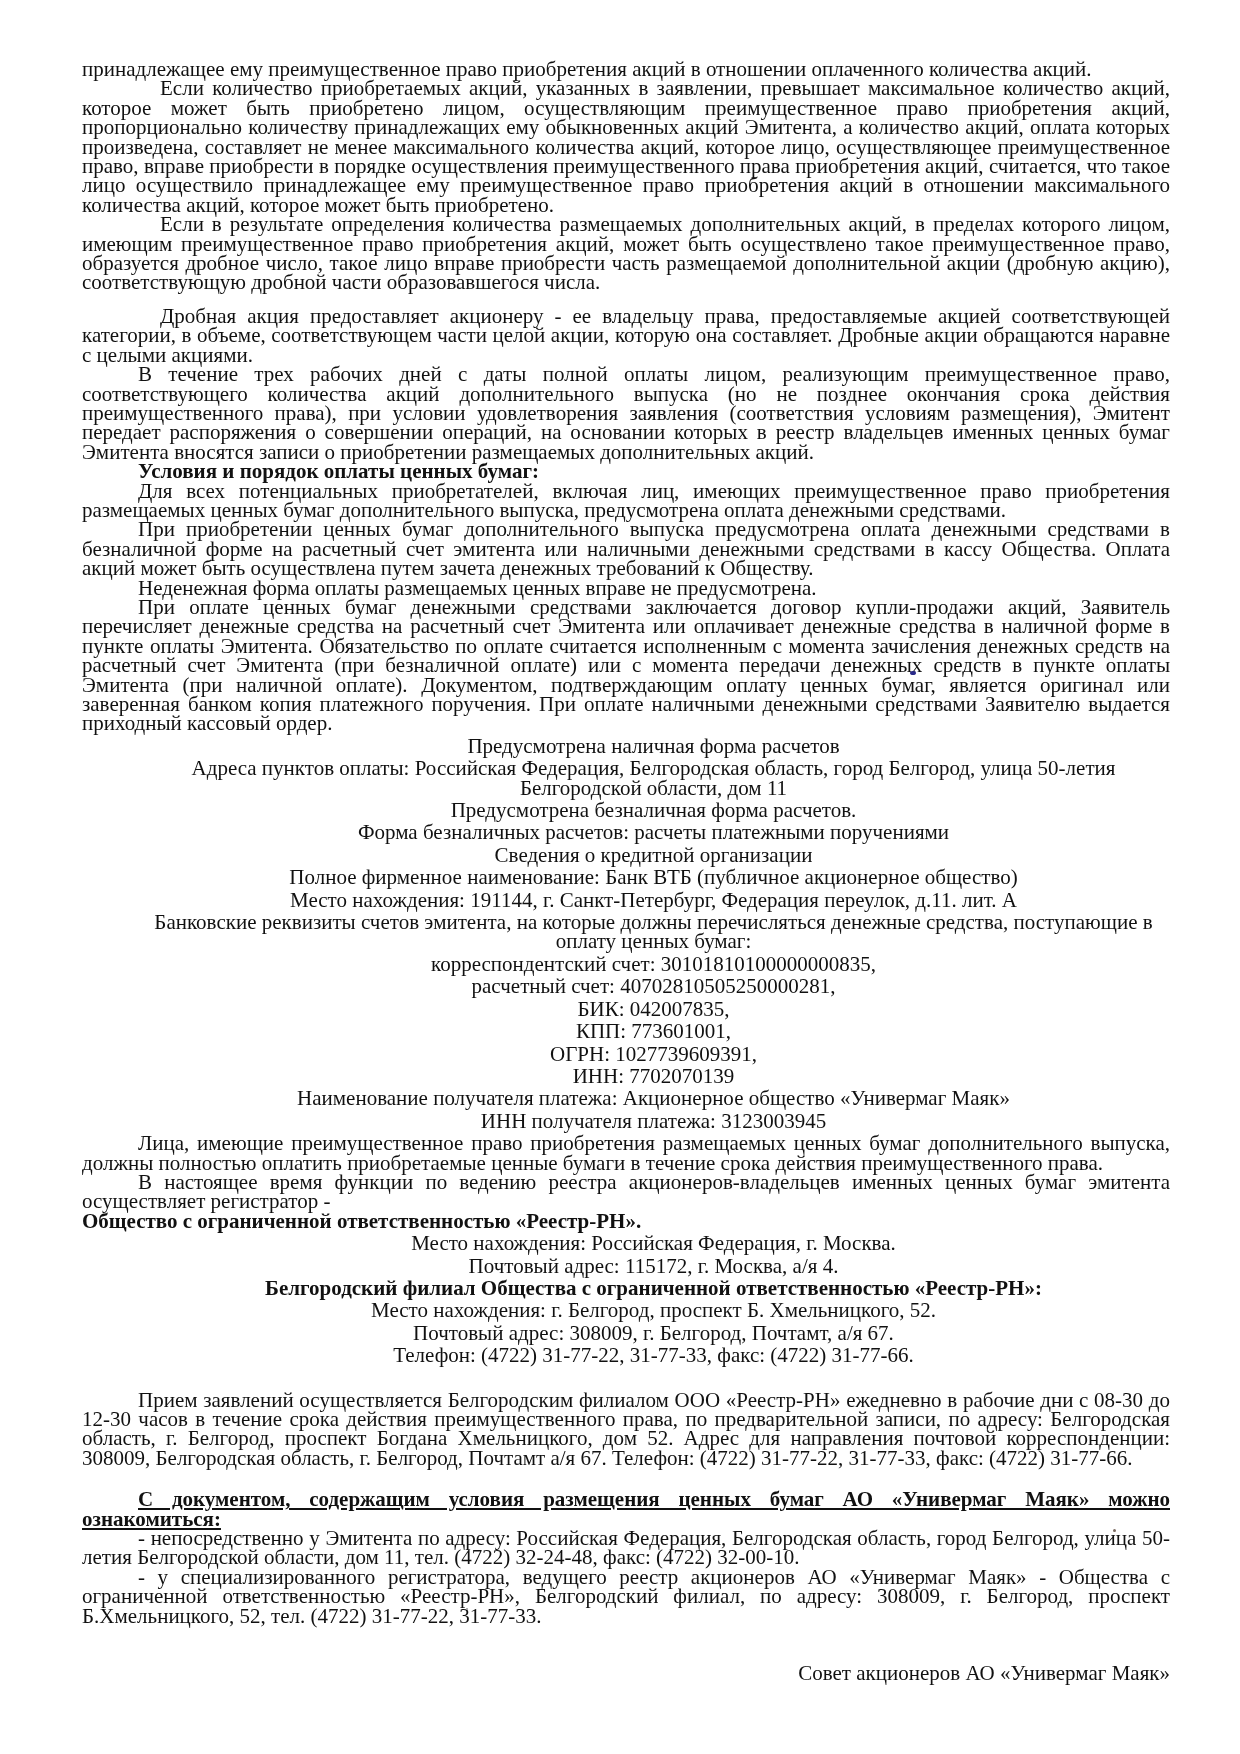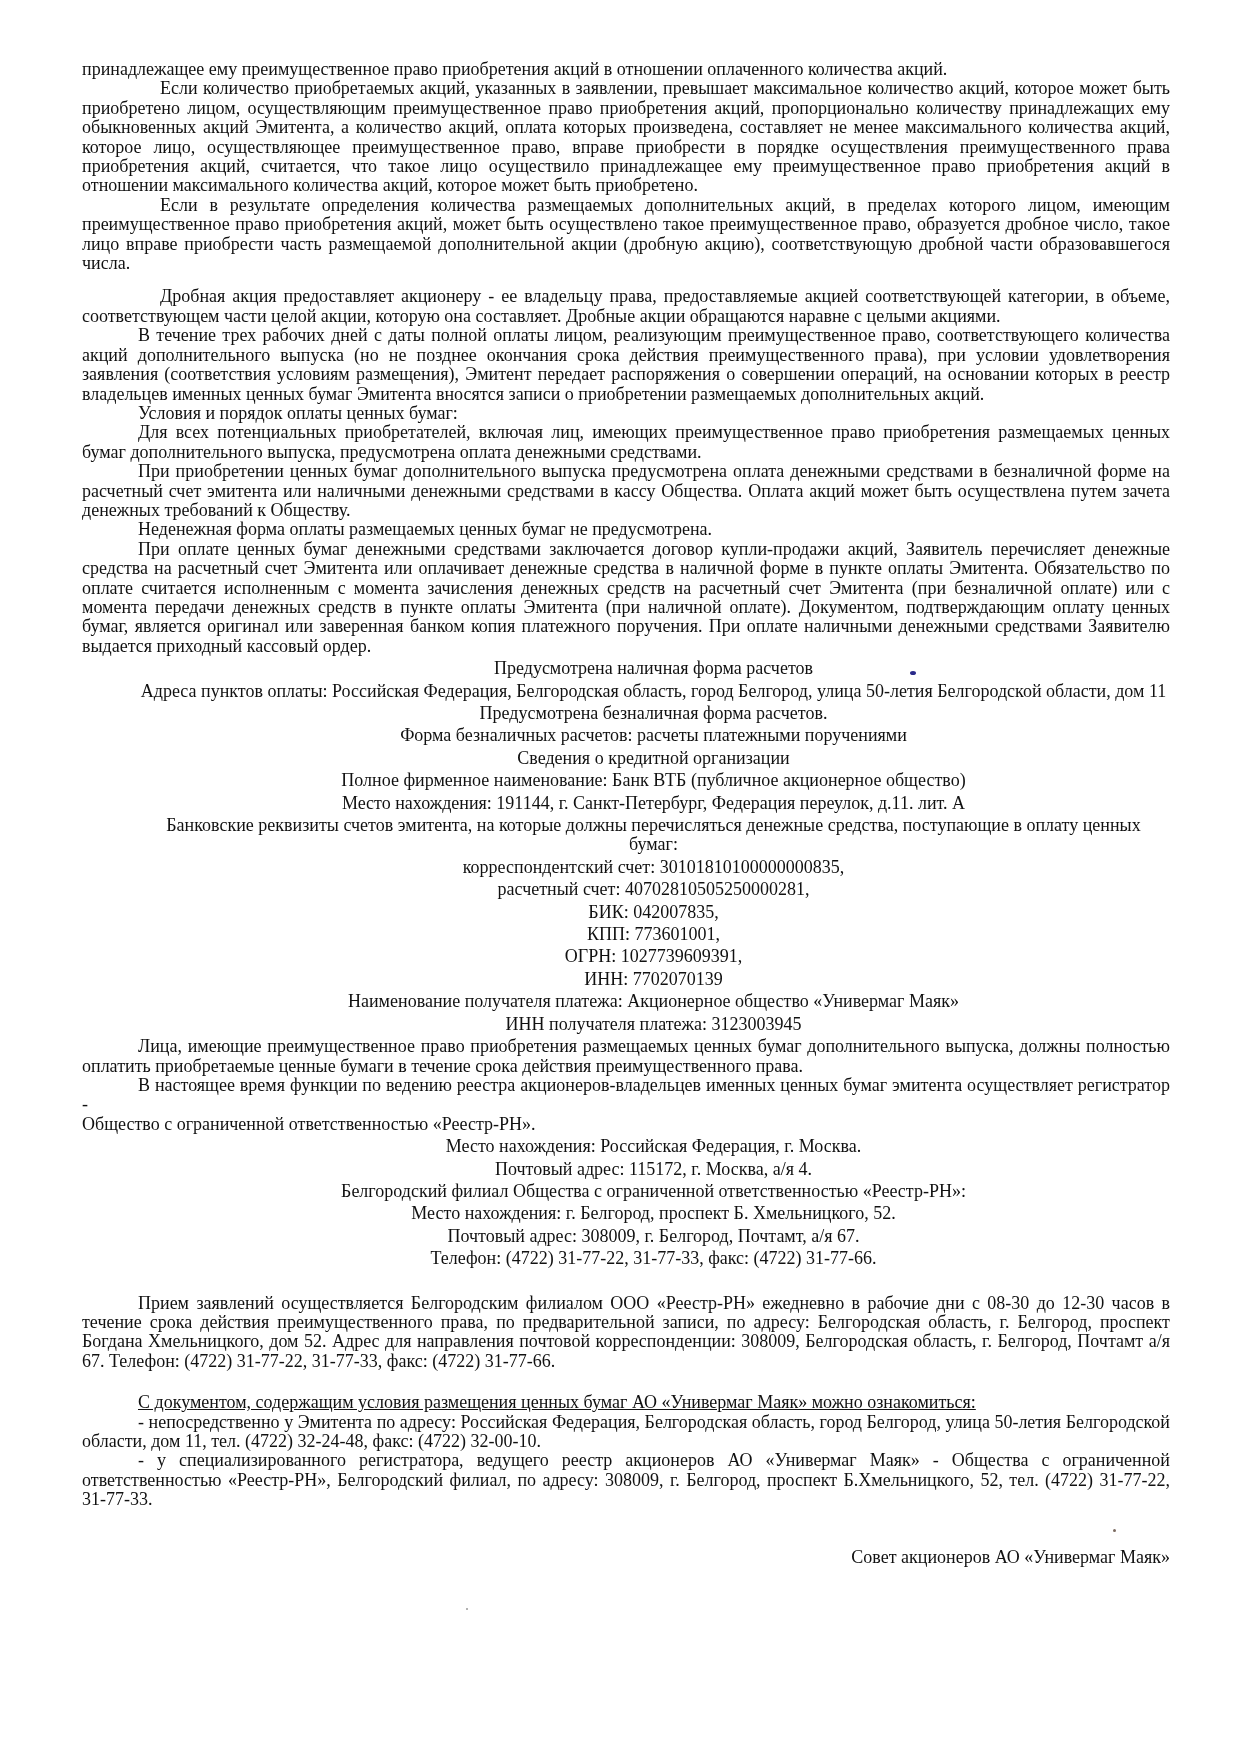--- a/index.html
+++ b/index.html
@@ -1,46 +1,46 @@
 <!DOCTYPE html>
 <html><head>
 <meta charset="utf-8">
 <style>
   html, body { margin: 0; padding: 0; background: #ffffff; }
   body { width: 1240px; height: 1754px; position: relative; overflow: hidden; }
   .page {
     position: absolute; left: 82px; top: 60px; width: 1088px;
     font-family: "Liberation Serif", "DejaVu Serif", serif;
-    font-size: 18px; line-height: 19.4px; color: #111111;
+    font-size: 21px; line-height: 19.4px; color: #111111;
   }
   .p { margin: 0; text-align: justify; }
   .ind1 { text-indent: 78px; }
   .ind2 { text-indent: 56px; }
   .indent-block { padding-left: 55px; }
   .indent-block .line { margin: 3px; text-align: center; }
-  .bold { font-weight: normal; }
+  .bold { font-weight: bold; }
   .ul { text-decoration: underline; }
   .gap { height: 19px; }
   .gap2 { height: 22px; }
   .sig { text-align: right; margin-top: 19px; padding-right: 0px; }
   .speck { position: absolute; border-radius: 50%; }
 </style>
 </head>
 <body>
 
 <div class="page">
   <p class="p">принадлежащее ему преимущественное право приобретения акций в отношении оплаченного количества акций.</p>
   <p class="p ind1">Если количество приобретаемых акций, указанных в заявлении, превышает максимальное количество акций, которое может быть приобретено лицом, осуществляющим преимущественное право приобретения акций, пропорционально количеству принадлежащих ему обыкновенных акций Эмитента, а количество акций, оплата которых произведена, составляет не менее максимального количества акций, которое лицо, осуществляющее преимущественное право, вправе приобрести в порядке осуществления преимущественного права приобретения акций, считается, что такое лицо осуществило принадлежащее ему преимущественное право приобретения акций в отношении максимального количества акций, которое может быть приобретено.</p>
   <p class="p ind1">Если в результате определения количества размещаемых дополнительных акций, в пределах которого лицом, имеющим преимущественное право приобретения акций, может быть осуществлено такое преимущественное право, образуется дробное число, такое лицо вправе приобрести часть размещаемой дополнительной акции (дробную акцию), соответствующую дробной части образовавшегося числа.</p>
   <p class="p ind1" style="margin-top:14px">Дробная акция предоставляет акционеру - ее владельцу права, предоставляемые акцией соответствующей категории, в объеме, соответствующем части целой акции, которую она составляет. Дробные акции обращаются наравне с целыми акциями.</p>
   <p class="p ind2">В течение трех рабочих дней с даты полной оплаты лицом, реализующим преимущественное право, соответствующего количества акций дополнительного выпуска (но не позднее окончания срока действия преимущественного права), при условии удовлетворения заявления (соответствия условиям размещения), Эмитент передает распоряжения о совершении операций, на основании которых в реестр владельцев именных ценных бумаг Эмитента вносятся записи о приобретении размещаемых дополнительных акций.</p>
   <p class="p ind2 bold">Условия и порядок оплаты ценных бумаг:</p>
   <p class="p ind2">Для всех потенциальных приобретателей, включая лиц, имеющих преимущественное право приобретения размещаемых ценных бумаг дополнительного выпуска, предусмотрена оплата денежными средствами.</p>
   <p class="p ind2">При приобретении ценных бумаг дополнительного выпуска предусмотрена оплата денежными средствами в безналичной форме на расчетный счет эмитента или наличными денежными средствами в кассу Общества. Оплата акций может быть осуществлена путем зачета денежных требований к Обществу.</p>
-  <p class="p ind2">Неденежная форма оплаты размещаемых ценных бумаг не предусмотрена.</p>
+  <p class="p ind2">Неденежная форма оплаты размещаемых ценных вправе не предусмотрена.</p>
   <p class="p ind2">При оплате ценных бумаг денежными средствами заключается договор купли-продажи акций, Заявитель перечисляет денежные средства на расчетный счет Эмитента или оплачивает денежные средства в наличной форме в пункте оплаты Эмитента. Обязательство по оплате считается исполненным с момента зачисления денежных средств на расчетный счет Эмитента (при безналичной оплате) или с момента передачи денежных средств в пункте оплаты Эмитента (при наличной оплате). Документом, подтверждающим оплату ценных бумаг, является оригинал или заверенная банком копия платежного поручения. При оплате наличными денежными средствами Заявителю выдается приходный кассовый ордер.</p>
 
   <div class="indent-block">
     <p class="line">Предусмотрена наличная форма расчетов</p>
     <p class="line">Адреса пунктов оплаты: Российская Федерация, Белгородская область, город Белгород, улица 50-летия Белгородской области, дом 11</p>
     <p class="line">Предусмотрена безналичная форма расчетов.</p>
     <p class="line">Форма безналичных расчетов: расчеты платежными поручениями</p>
     <p class="line">Сведения о кредитной организации</p>
     <p class="line">Полное фирменное наименование: Банк ВТБ (публичное акционерное общество)</p>
     <p class="line">Место нахождения: 191144, г. Санкт-Петербург, Федерация переулок, д.11. лит. А</p>

